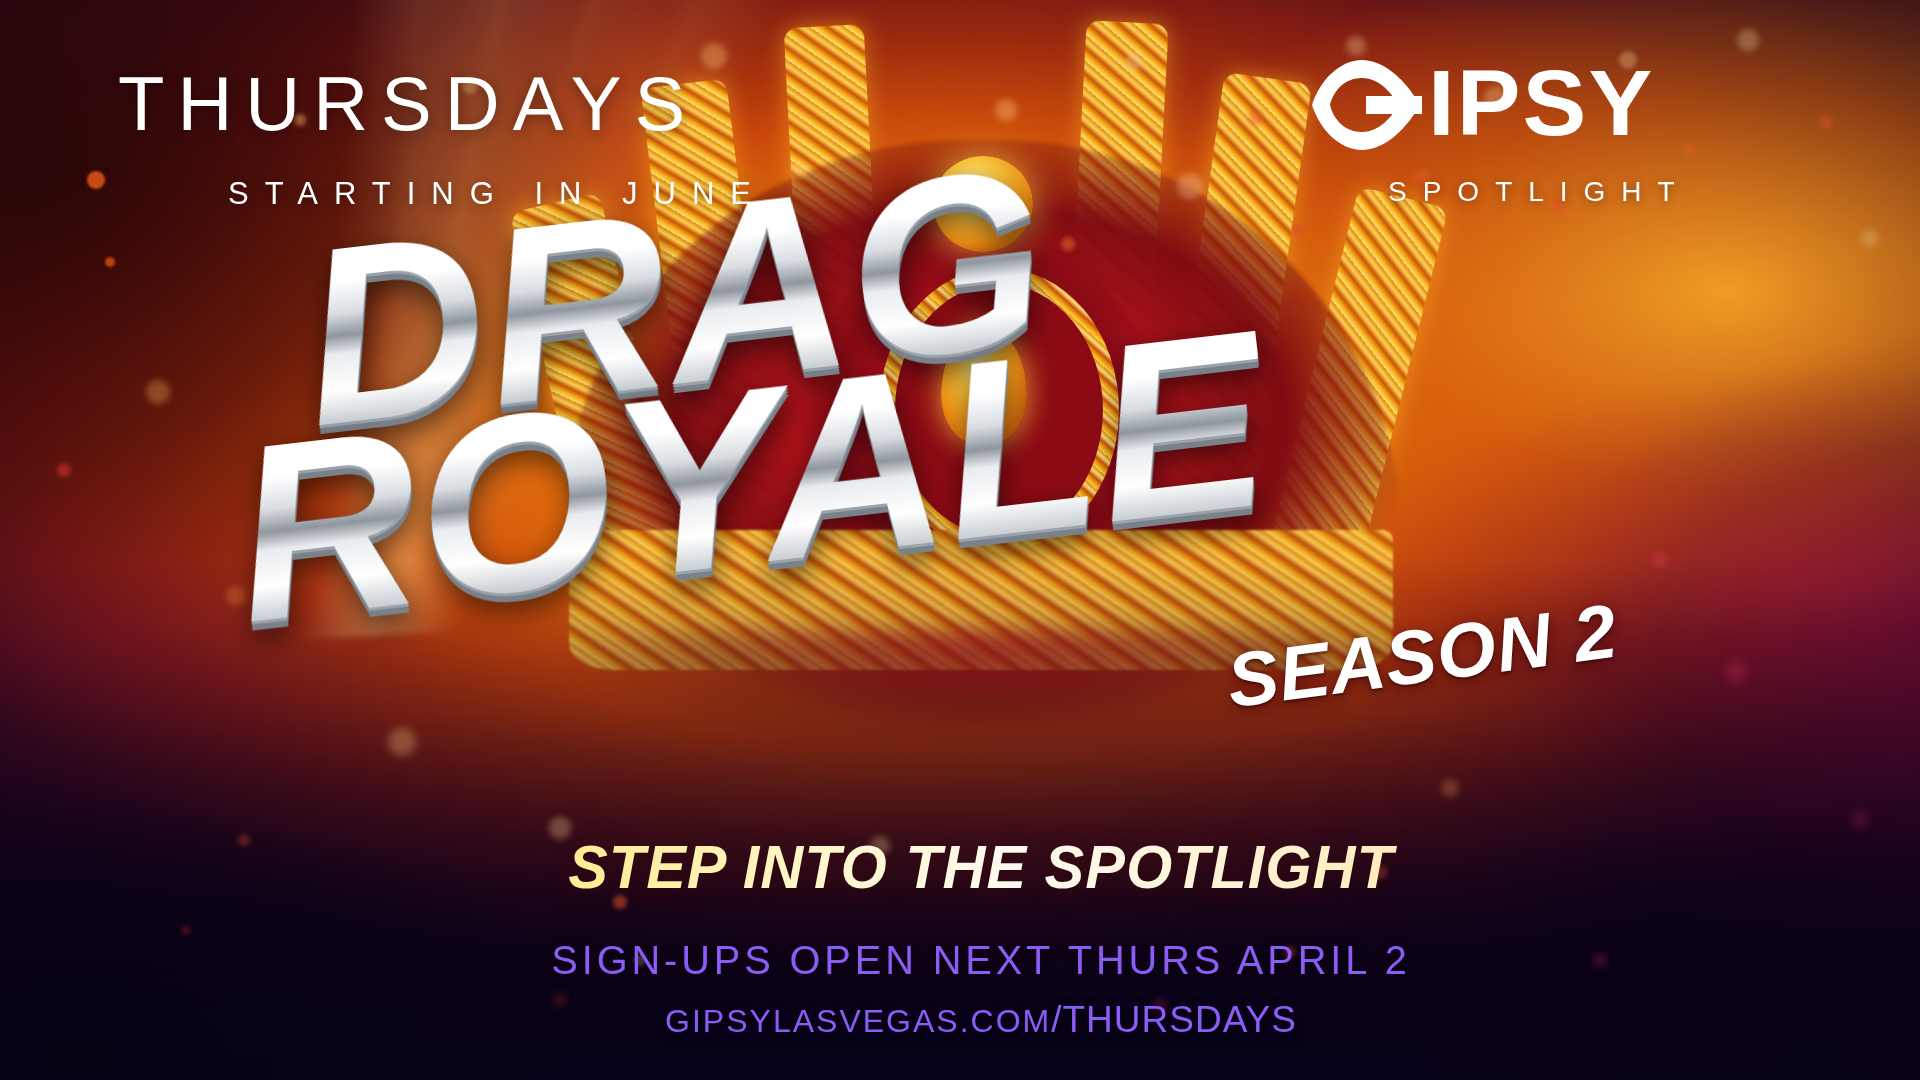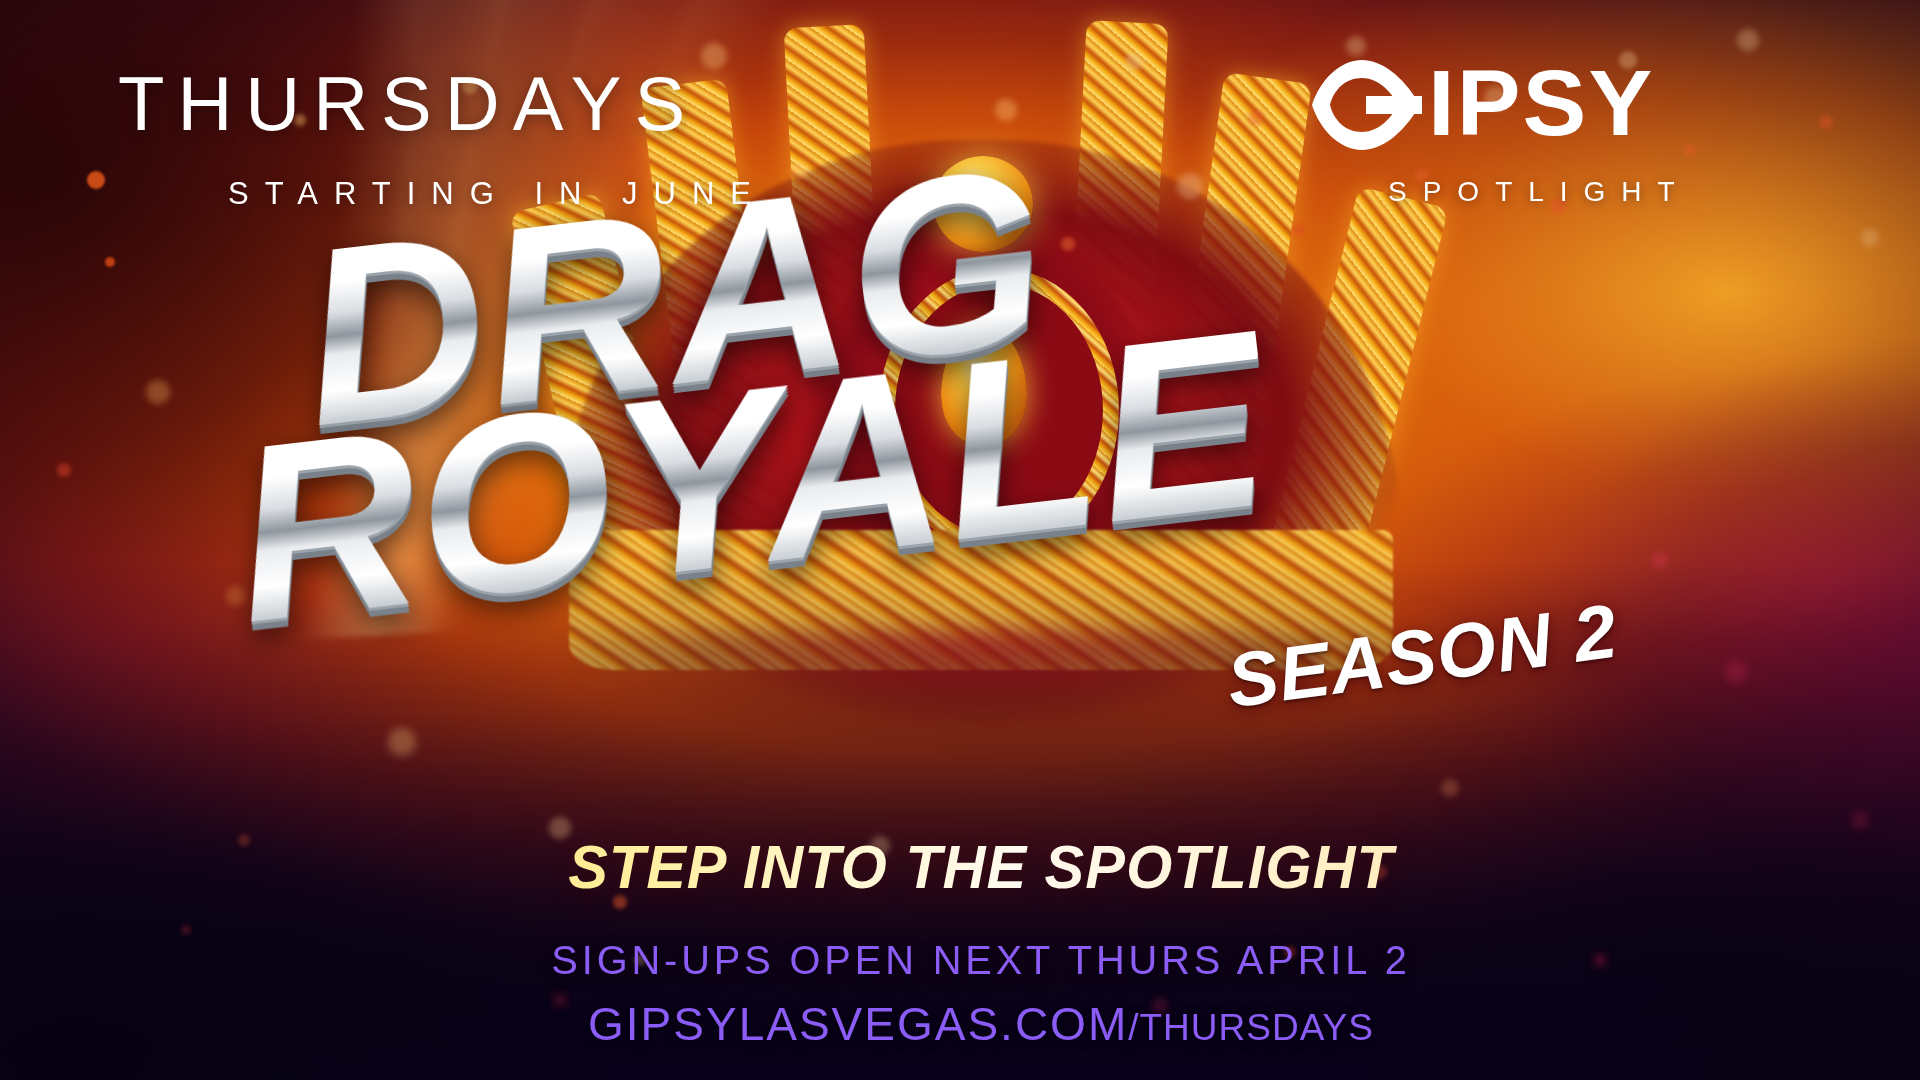--- a/index.html
+++ b/index.html
@@ -321,21 +321,21 @@
     transform: scaleX(0.97);
     text-shadow: 0 2px 12px rgba(0,0,0,0.55);
   }
   .url {
     margin-top: 20px;
     line-height: 1;
     white-space: nowrap;
     text-shadow: 0 2px 12px rgba(0,0,0,0.55);
   }
   .url-main {
-    font-size: 46px;
+    font-size: 32px;
     font-weight: 400;
     letter-spacing: 2px;
   }
   .url-path {
     font-size: 37px;
     font-weight: 400;
     letter-spacing: 1px;
   }
 </style>
 </head>

